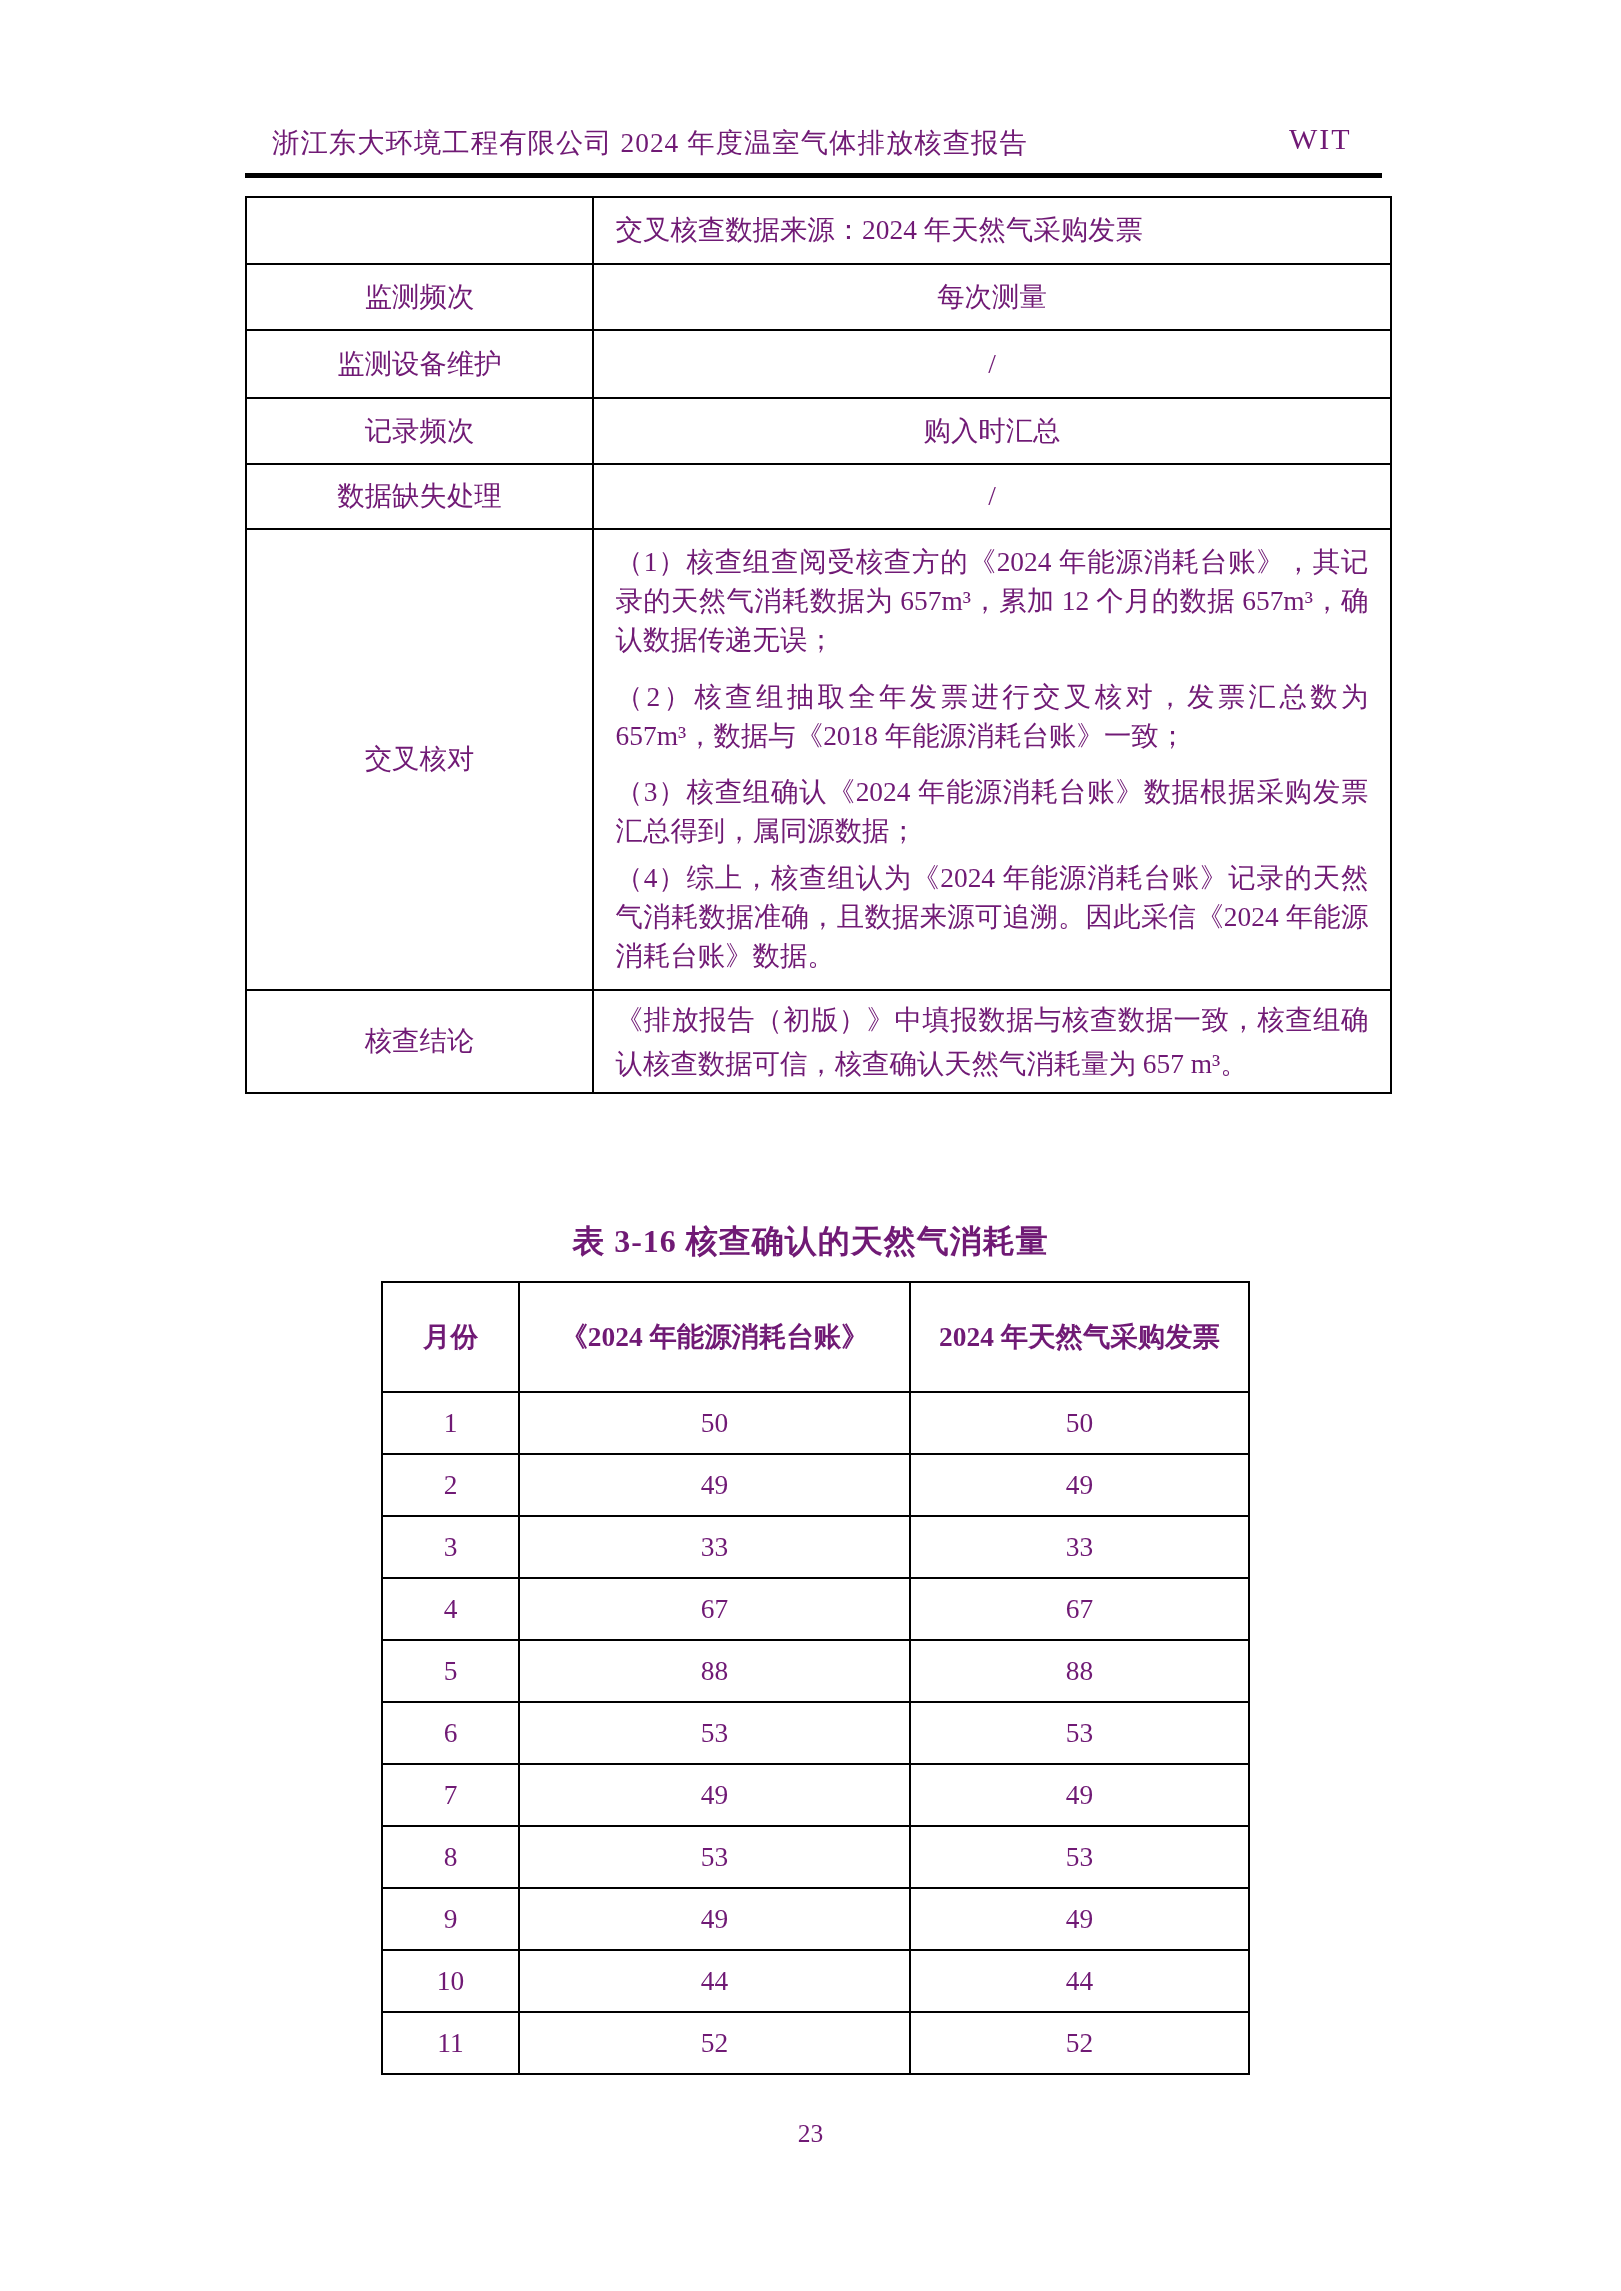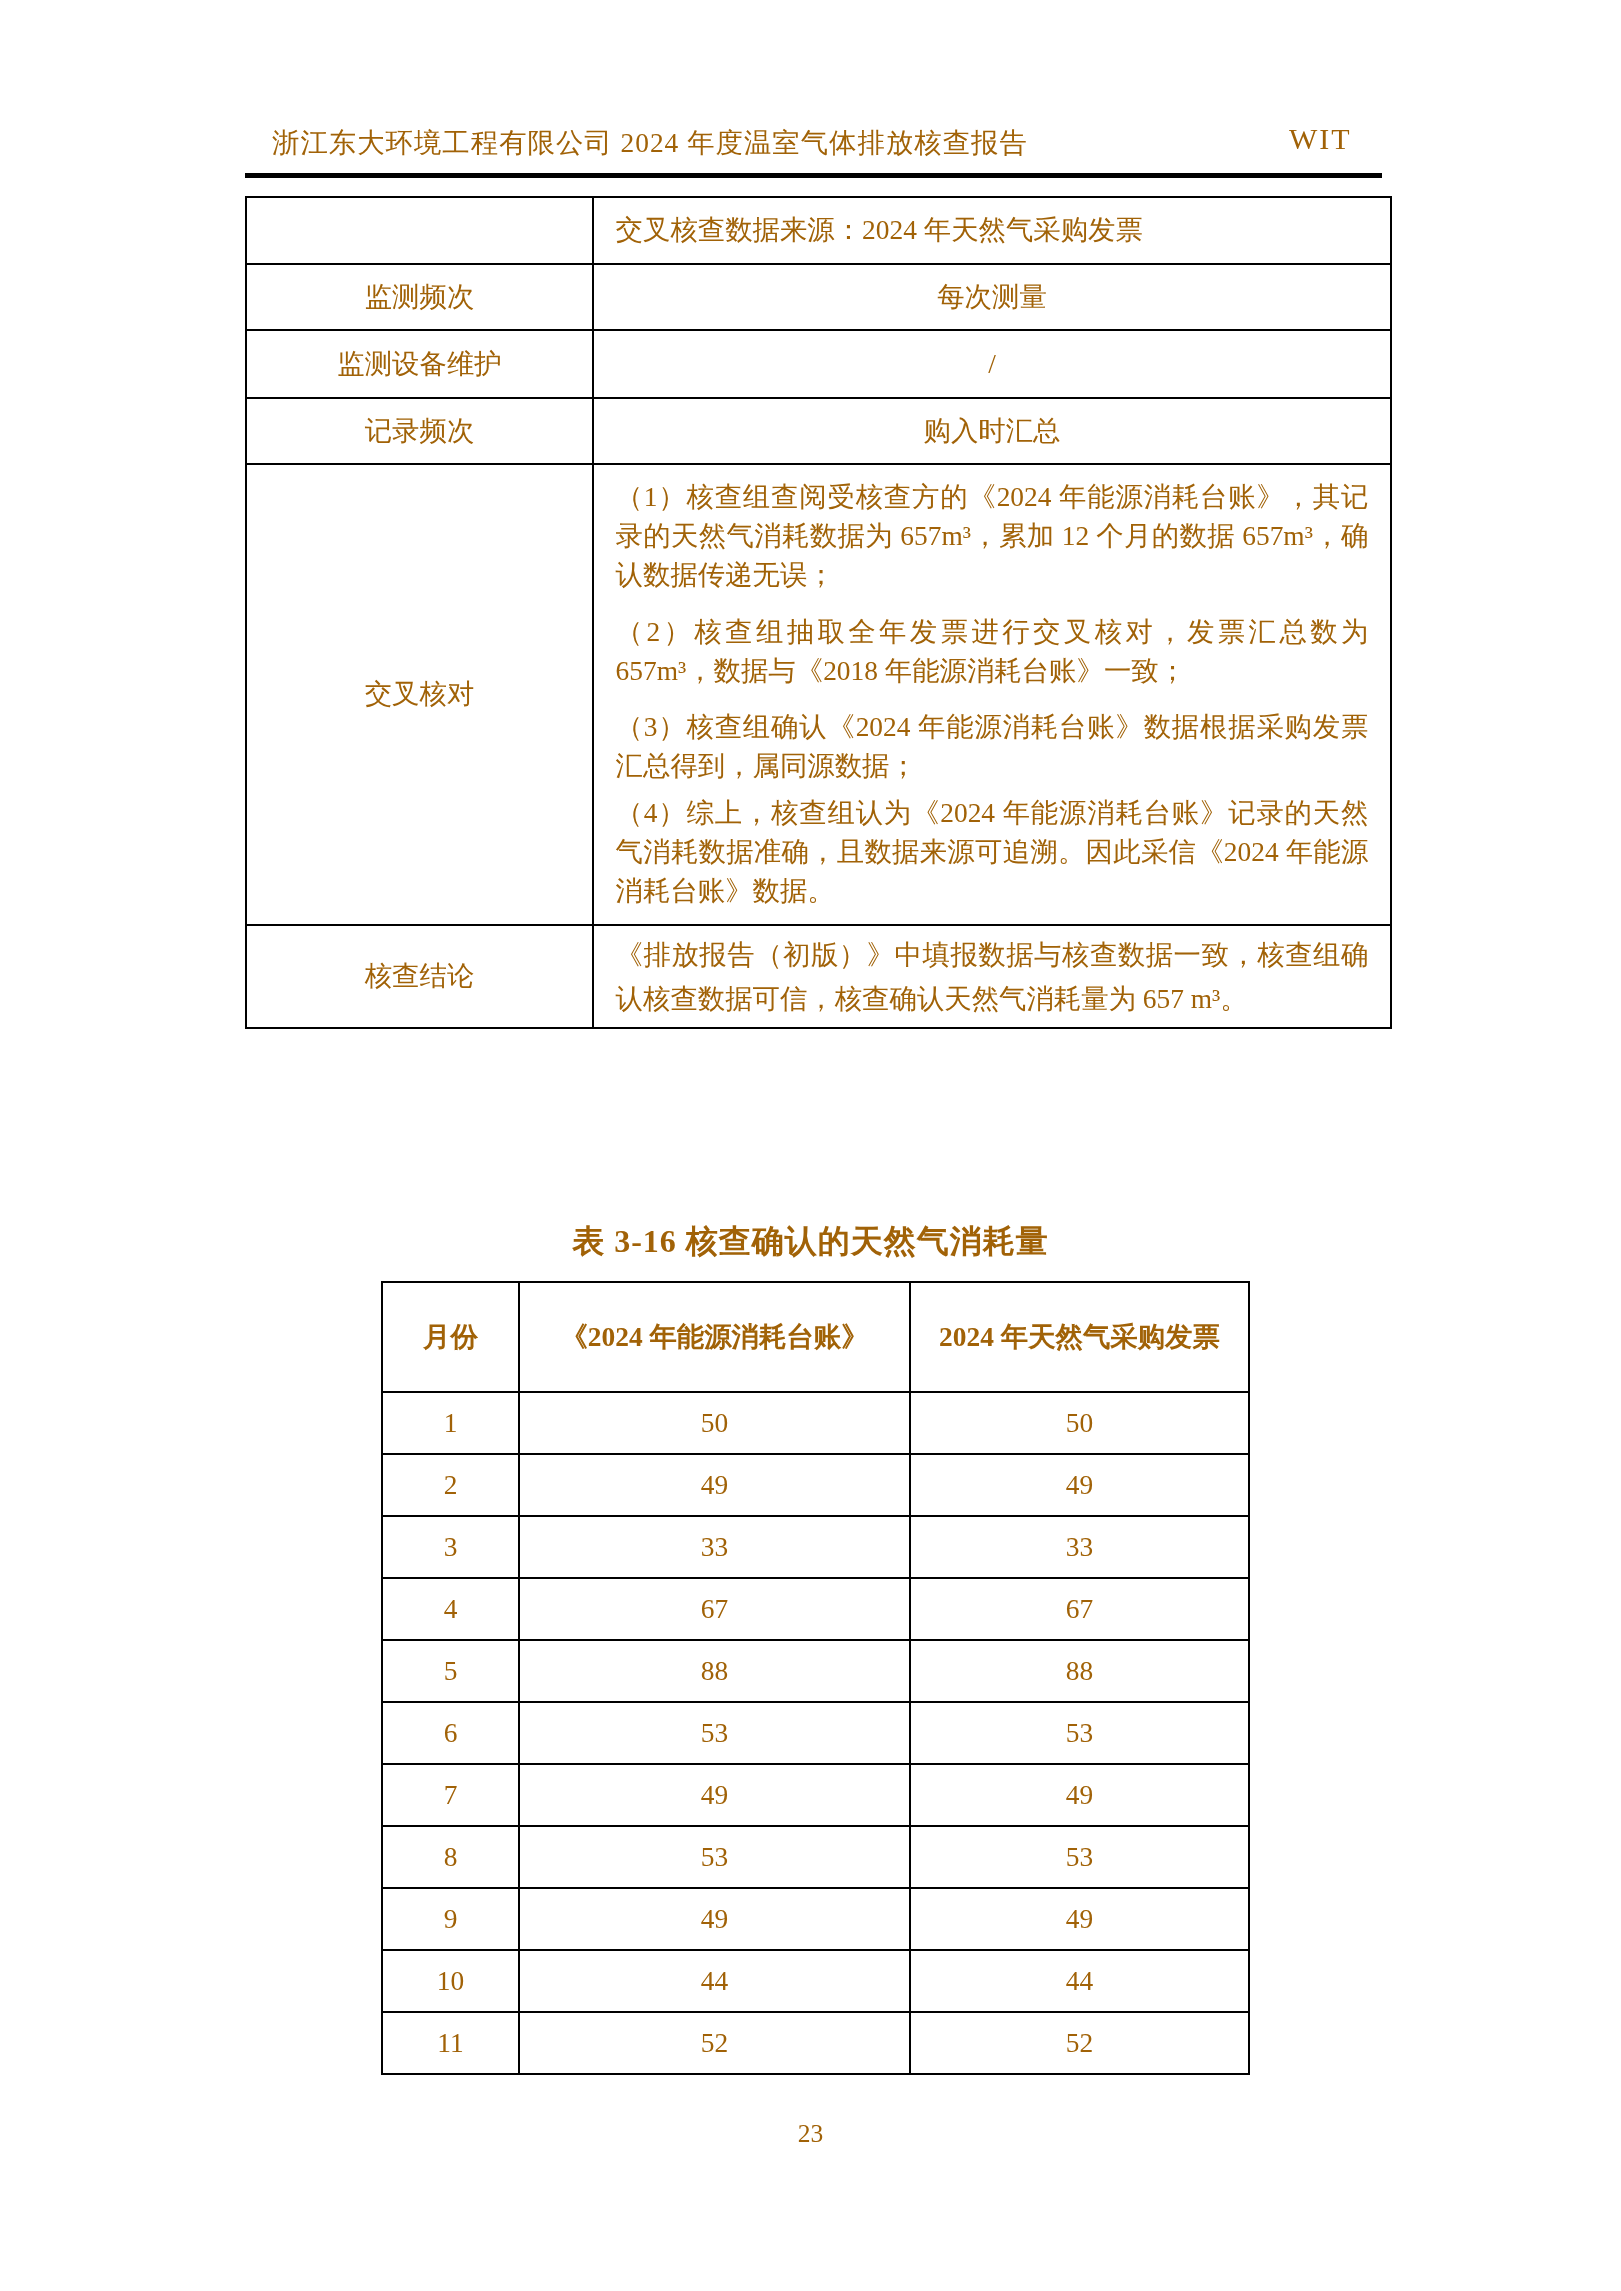--- a/index.html
+++ b/index.html
@@ -1,21 +1,21 @@
 <!DOCTYPE html>
 <html><head>
 <meta charset="utf-8">
 <style>
   html, body { margin: 0; padding: 0; background: #ffffff; }
   .page {
     position: relative;
     width: 1621px;
     height: 2292px;
     background: #ffffff;
-    color: #a16207;
+    color: #701a75;
     font-family: "Liberation Serif", "DejaVu Serif", serif;
     overflow: hidden;
   }
 
   
   .hdr-title {
     position: absolute;
     top: 125px;
     left: 272px;
     font-size: 27.4px;
@@ -148,20 +148,24 @@
         <td class="val">每次测量</td>
       </tr>
       <tr class="rh65">
         <td class="lbl">监测设备维护</td>
         <td class="val">/</td>
       </tr>
       <tr class="rh67">
         <td class="lbl">记录频次</td>
         <td class="val">购入时汇总</td>
       </tr>
+      <tr class="rh66">
+        <td class="lbl">数据缺失处理</td>
+        <td class="val">/</td>
+      </tr>
       <tr class="rh470">
         <td class="lbl">交叉核对</td>
         <td class="val paras">
           <p>（1）核查组查阅受核查方的《2024 年能源消耗台账》，其记录的天然气消耗数据为 657m³，累加 12 个月的数据 657m³，确认数据传递无误；</p>
           <p>（2）核查组抽取全年发票进行交叉核对，发票汇总数为 657m³，数据与《2018 年能源消耗台账》一致；</p>
           <p class="tight">（3）核查组确认《2024 年能源消耗台账》数据根据采购发票汇总得到，属同源数据；</p>
           <p>（4）综上，核查组认为《2024 年能源消耗台账》记录的天然气消耗数据准确，且数据来源可追溯。因此采信《2024 年能源消耗台账》数据。</p>
         </td>
       </tr>
       <tr class="rh105">

